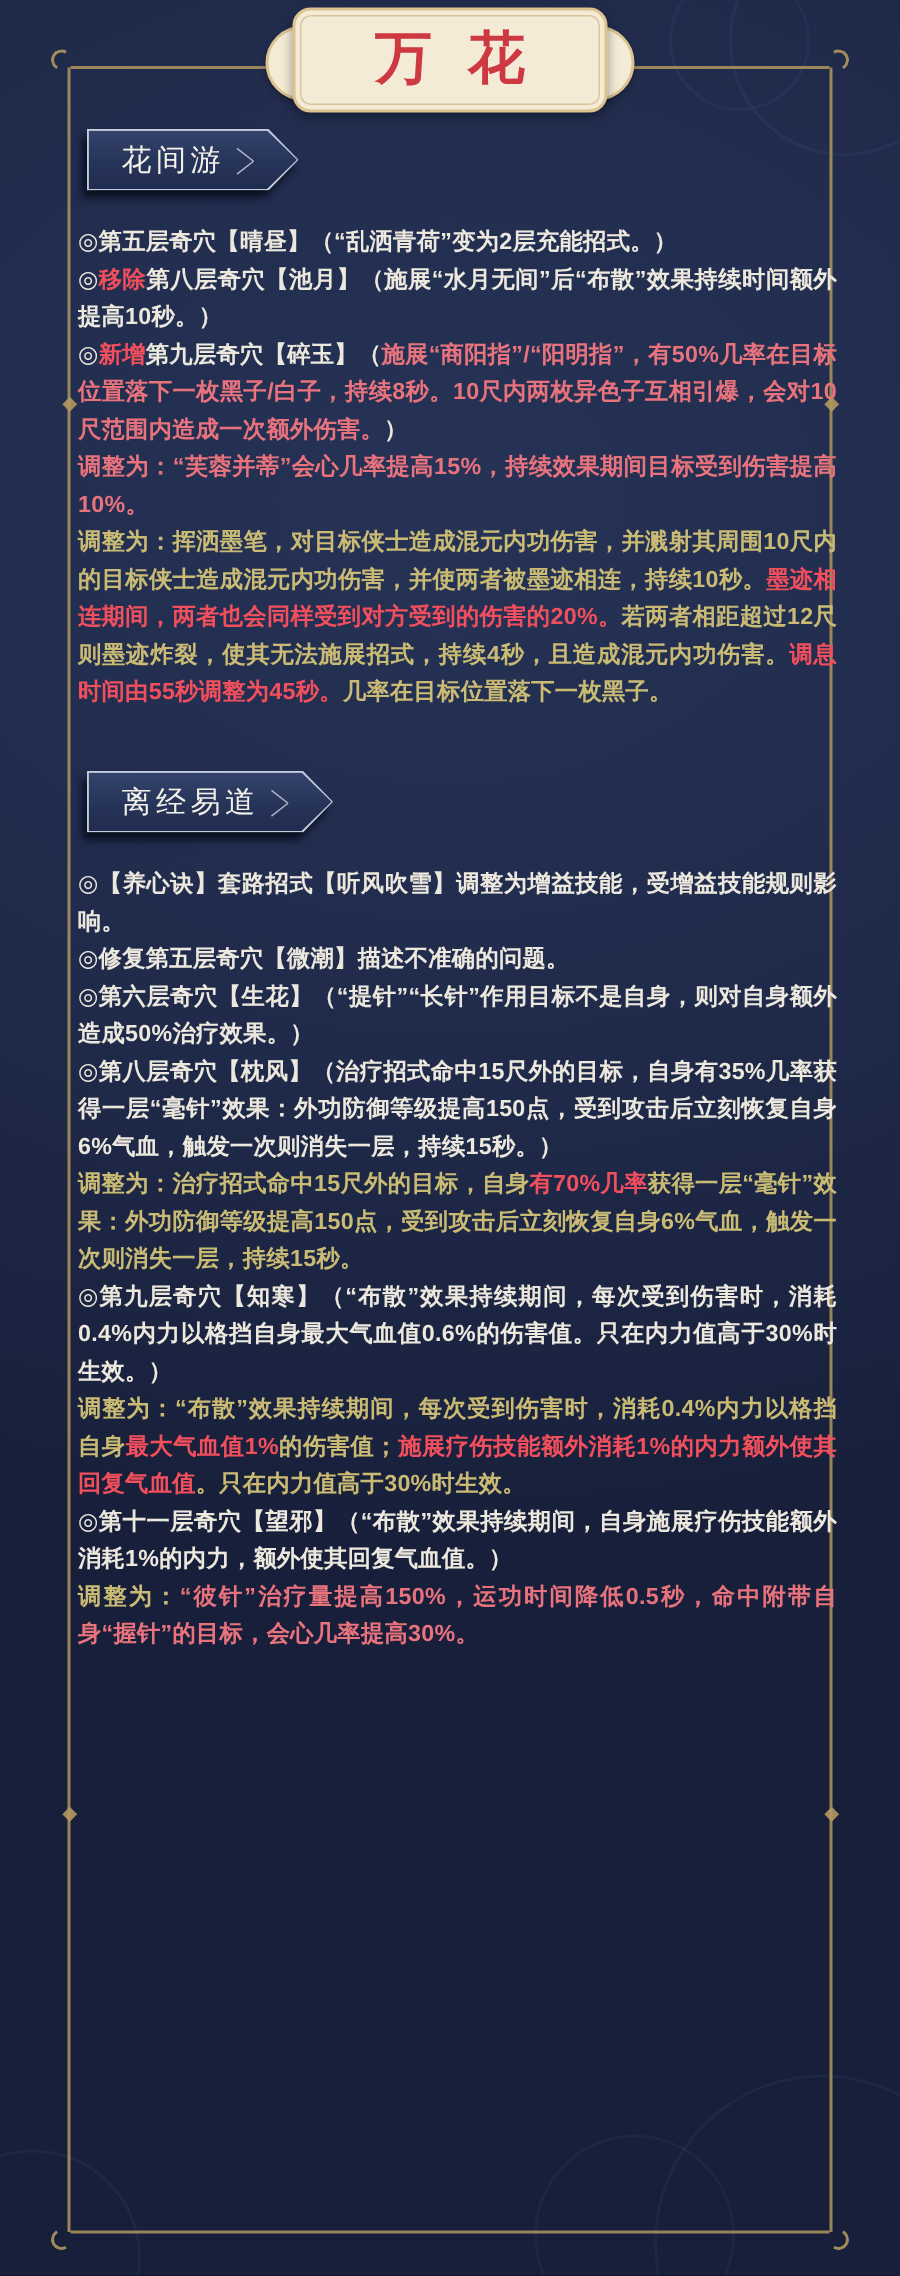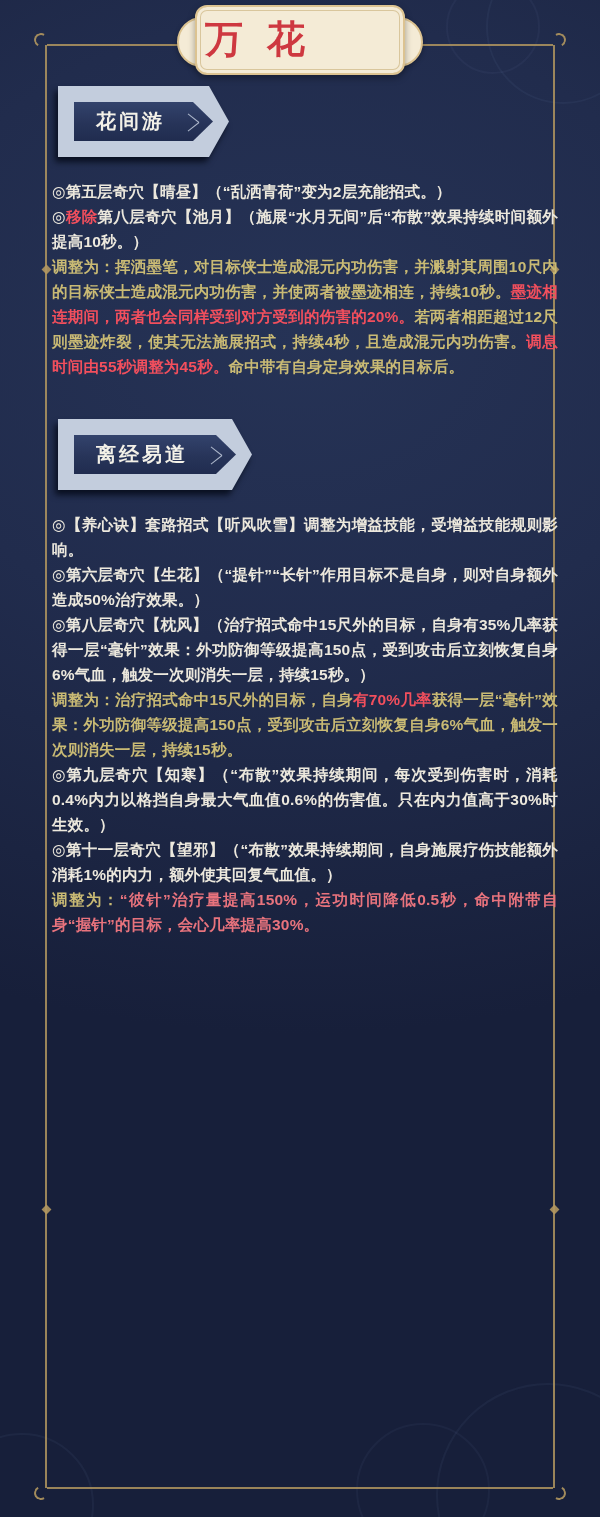--- a/index.html
+++ b/index.html
@@ -33,30 +33,30 @@
   .stud.l2{left:42.5px;top:1206px;}.stud.r2{right:42.5px;top:1206px;}
 
   
   .banner{position:absolute;left:50%;top:5px;transform:translateX(-50%);width:238px;height:70px;z-index:3;}
   .banner .lobe{position:absolute;top:12px;width:46px;height:46px;border-radius:50%;
     background:var(--banner-cream);border:2px solid #dcc391;box-shadow:0 2px 5px rgba(0,0,0,.3);}
   .banner .lobe.left{left:-4px;} .banner .lobe.right{right:-4px;}
   .banner-core{position:absolute;left:14px;right:14px;top:0;bottom:0;background:var(--banner-cream);
     border:2px solid #dcc391;border-radius:12px;
     box-shadow:inset 0 0 0 3px var(--banner-cream),inset 0 0 0 4px #d9c69c,0 3px 7px rgba(0,0,0,.35);}
-  .banner-title{position:absolute;left:0;right:0;top:0;line-height:68px;z-index:4;
+  .banner-title{position:absolute;left:0;right:0;top:0;line-height:68px;text-align:center;z-index:4;
     font-family:"Liberation Serif","DejaVu Serif",serif;font-weight:bold;font-size:38px;
     color:var(--title-red);letter-spacing:24px;text-indent:24px;}
 
   
   .content{position:absolute;left:52px;top:86px;width:506px;z-index:2;}
   .ribbon{position:relative;display:inline-block;margin-left:6px;
     filter:drop-shadow(-3px 5px 3px rgba(4,9,22,.85));}
   .ribbon-border{clip-path:polygon(0 0,calc(100% - 20px) 0,100% 50%,calc(100% - 20px) 100%,0 100%);
-    background:#c3cddd;padding:16px;font-weight:bold;}
+    background:#c3cddd;padding:1px;}
   .ribbon-fill{clip-path:polygon(0 0,calc(100% - 20px) 0,100% 50%,calc(100% - 20px) 100%,0 100%);
     background:linear-gradient(180deg,#33436c 0%,#273459 55%,#202c4f 100%);
     padding:6px 48px 6px 22px;font-size:20px;color:#f3f1e8;letter-spacing:3px;white-space:nowrap;}
   .ribbon .chev{position:absolute;right:30px;width:14px;height:1px;background:rgba(195,205,221,.85);}
   .ribbon .chev.up{top:50%;transform-origin:right center;transform:rotate(38deg);}
   .ribbon .chev.dn{top:50%;transform-origin:right center;transform:rotate(-38deg);}
   .notes{margin-top:22px;margin-bottom:40px;}
   .note{margin:0;font-size:15.5px;font-weight:bold;line-height:25px;letter-spacing:.2px;
     text-align:justify;text-justify:inter-ideograph;}
   .seg-white{color:var(--text-white);}
@@ -110,38 +110,42 @@
         <div class="ribbon-fill">
           <span>花间游</span>
         </div>
       </div>
       <span class="chev up"></span>
       <span class="chev dn"></span>
     </div>
     <div class="notes">
           <p class="note"><span class="seg-white">◎第五层奇穴【晴昼】（“乱洒青荷”变为2层充能招式。）</span></p>
           <p class="note"><span class="seg-white">◎</span><span class="seg-red">移除</span><span class="seg-white">第八层奇穴【池月】（施展“水月无间”后“布散”效果持续时间额外提高10秒。）</span></p>
-          <p class="note"><span class="seg-gold">调整为：挥洒墨笔，对目标侠士造成混元内功伤害，并溅射其周围10尺内的目标侠士造成混元内功伤害，并使两者被墨迹相连，持续10秒。</span><span class="seg-red">墨迹相连期间，两者也会同样受到对方受到的伤害的20%。</span><span class="seg-gold">若两者相距超过12尺则墨迹炸裂，使其无法施展招式，持续4秒，且造成混元内功伤害。</span><span class="seg-red">调息时间由55秒调整为45秒。</span><span class="seg-gold">命中带有自身定身效果的目标后。</span></p>
+          <p class="note"><span class="seg-white">◎</span><span class="seg-red">新增</span><span class="seg-white">第九层奇穴【碎玉】（</span><span class="seg-pink">施展“商阳指”/“阳明指”，有50%几率在目标位置落下一枚黑子/白子，持续8秒。10尺内两枚异色子互相引爆，会对10尺范围内造成一次额外伤害。</span><span class="seg-white">）</span></p>
+          <p class="note"><span class="seg-pink">调整为：“芙蓉并蒂”会心几率提高15%，持续效果期间目标受到伤害提高10%。</span></p>
+          <p class="note"><span class="seg-gold">调整为：挥洒墨笔，对目标侠士造成混元内功伤害，并溅射其周围10尺内的目标侠士造成混元内功伤害，并使两者被墨迹相连，持续10秒。</span><span class="seg-red">墨迹相连期间，两者也会同样受到对方受到的伤害的20%。</span><span class="seg-gold">若两者相距超过12尺则墨迹炸裂，使其无法施展招式，持续4秒，且造成混元内功伤害。</span><span class="seg-red">调息时间由55秒调整为45秒。</span><span class="seg-gold">几率在目标位置落下一枚黑子。</span></p>
         </div>
   </section>
 
   <section>
     <div class="ribbon">
       <div class="ribbon-border">
         <div class="ribbon-fill">
           <span>离经易道</span>
         </div>
       </div>
       <span class="chev up"></span>
       <span class="chev dn"></span>
     </div>
     <div class="notes">
           <p class="note"><span class="seg-white">◎【养心诀】套路招式【听风吹雪】调整为增益技能，受增益技能规则影响。</span></p>
+          <p class="note"><span class="seg-white">◎修复第五层奇穴【微潮】描述不准确的问题。</span></p>
           <p class="note"><span class="seg-white">◎第六层奇穴【生花】（“提针”“长针”作用目标不是自身，则对自身额外造成50%治疗效果。）</span></p>
           <p class="note"><span class="seg-white">◎第八层奇穴【枕风】（治疗招式命中15尺外的目标，自身有35%几率获得一层“毫针”效果：外功防御等级提高150点，受到攻击后立刻恢复自身6%气血，触发一次则消失一层，持续15秒。）</span></p>
           <p class="note"><span class="seg-gold">调整为：治疗招式命中15尺外的目标，自身</span><span class="seg-red">有70%几率</span><span class="seg-gold">获得一层“毫针”效果：外功防御等级提高150点，受到攻击后立刻恢复自身6%气血，触发一次则消失一层，持续15秒。</span></p>
           <p class="note"><span class="seg-white">◎第九层奇穴【知寒】（“布散”效果持续期间，每次受到伤害时，消耗0.4%内力以格挡自身最大气血值0.6%的伤害值。只在内力值高于30%时生效。）</span></p>
+          <p class="note"><span class="seg-gold">调整为：“布散”效果持续期间，每次受到伤害时，消耗0.4%内力以格挡自身</span><span class="seg-red">最大气血值1%</span><span class="seg-gold">的伤害值；</span><span class="seg-red">施展疗伤技能额外消耗1%的内力额外使其回复气血值</span><span class="seg-gold">。只在内力值高于30%时生效。</span></p>
           <p class="note"><span class="seg-white">◎第十一层奇穴【望邪】（“布散”效果持续期间，自身施展疗伤技能额外消耗1%的内力，额外使其回复气血值。）</span></p>
           <p class="note"><span class="seg-gold">调整为：</span><span class="seg-pink">“彼针”治疗量提高150%，运功时间降低0.5秒，命中附带自身“握针”的目标，会心几率提高30%。</span></p>
         </div>
   </section>
 </div>
 </div>
 
 </body></html>

